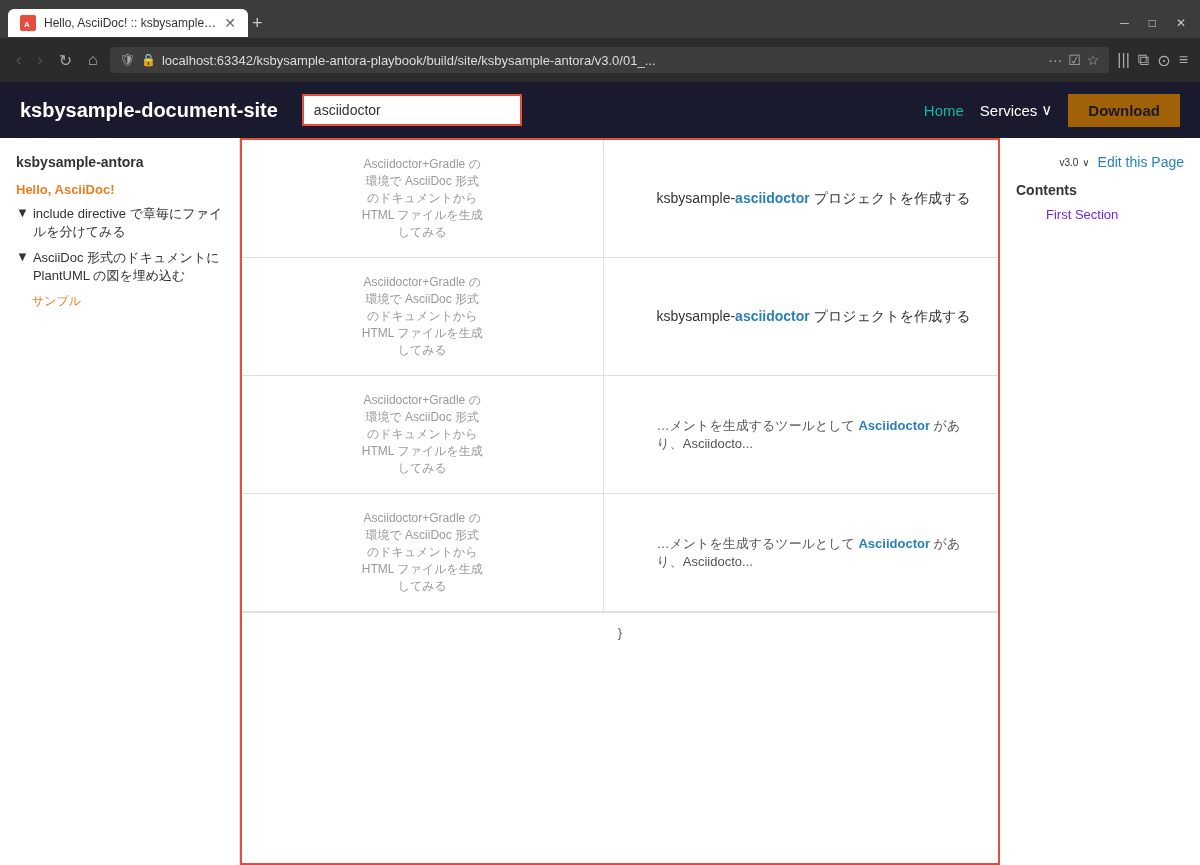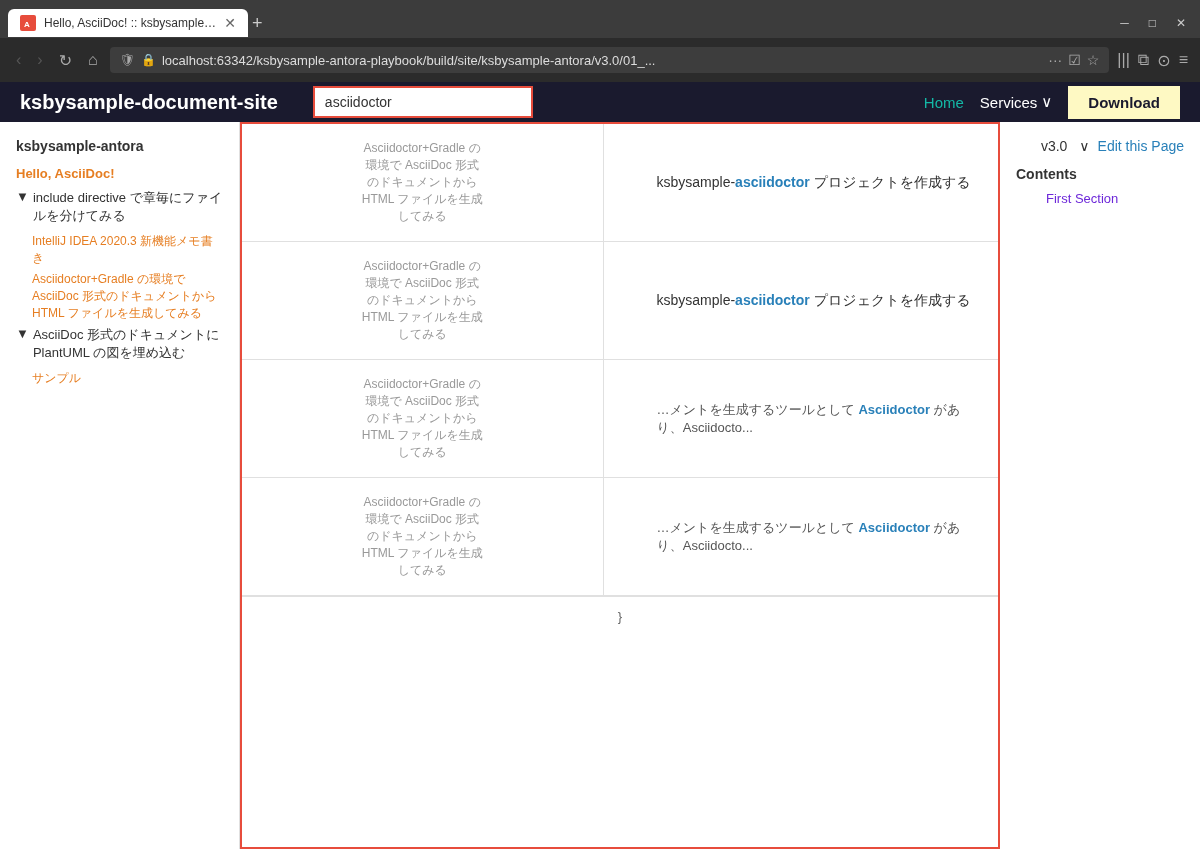--- a/index.html
+++ b/index.html
@@ -19,27 +19,27 @@
     .address-bar { background: #2b2b2b; padding: 6px 12px; display: flex; align-items: center; gap: 8px; height: 44px; }
     .nav-btn { color: #aaa; font-size: 16px; cursor: pointer; padding: 2px 4px; }
     .nav-btn.disabled { color: #555; }
     .url-container { flex: 1; background: #3d3d3d; border-radius: 4px; padding: 5px 10px; display: flex; align-items: center; gap: 6px; }
     .url-shield { color: #aaa; font-size: 12px; }
     .url-text { color: #ddd; font-size: 13px; flex: 1; overflow: hidden; text-overflow: ellipsis; white-space: nowrap; }
     .url-actions { display: flex; gap: 6px; color: #aaa; font-size: 14px; }
     .toolbar-icons { display: flex; gap: 8px; align-items: center; color: #aaa; font-size: 16px; }
 
     
-    .site-header { background: #1a1a2e; color: #fff; display: flex; align-items: center; padding: 0 20px; height: 40px; gap: 35px; }
+    .site-header { background: #1a1a2e; color: #fff; display: flex; align-items: center; padding: 0 20px; height: 56px; gap: 24px; }
     .site-title { font-size: 20px; font-weight: bold; color: #fff; flex: 0 0 auto; }
     .search-box { border: 2px solid #e74c3c; background: #fff; color: #333; padding: 6px 10px; font-size: 14px; width: 220px; outline: none; }
     .header-nav { display: flex; align-items: center; gap: 16px; margin-left: auto; }
     .nav-link { color: #14b8a6; text-decoration: none; font-size: 15px; cursor: pointer; }
     .services-btn { display: flex; align-items: center; gap: 4px; color: #fff; font-size: 15px; cursor: pointer; }
-    .download-btn { background: #fef9c3; color: #1a1a2e; padding: 8px 20px; font-size: 15px; font-weight: bold; cursor: pointer; border: none; }
+    .download-btn { background: #a16207; color: #1a1a2e; padding: 8px 20px; font-size: 15px; font-weight: bold; cursor: pointer; border: none; }
 
     
     .main-layout { display: flex; height: calc(865px - 38px - 44px - 56px); overflow: hidden; }
 
     
     .sidebar { width: 240px; background: #fff; border-right: 1px solid #e0e0e0; padding: 16px; overflow-y: auto; flex-shrink: 0; }
     .sidebar-component { font-size: 14px; font-weight: bold; color: #333; margin-bottom: 12px; }
     .sidebar-item { font-size: 13px; margin-bottom: 8px; cursor: pointer; }
     .sidebar-item.active { color: #e67e22; font-weight: bold; }
     .sidebar-item.link { color: #e67e22; text-decoration: none; }
@@ -58,21 +58,21 @@
     .result-content { padding: 16px 20px; display: flex; align-items: center; }
     .result-title { font-size: 14px; color: #333; }
     .result-title .highlight { color: #2980b9; font-weight: bold; }
     .result-snippet { font-size: 13px; color: #555; }
     .result-snippet .highlight { color: #2980b9; font-weight: bold; }
     .search-footer { padding: 12px; text-align: center; color: #666; font-size: 13px; border-top: 1px solid #e0e0e0; }
 
     
     .right-sidebar { width: 200px; padding: 16px; flex-shrink: 0; }
     .version-row { display: flex; align-items: center; gap: 8px; margin-bottom: 12px; justify-content: flex-end; }
-    .version-selector { display: flex; align-items: center; gap: 12px; cursor: pointer; font-size: 14px; color: #333; }
+    .version-selector { display: flex; align-items: center; gap: 4px; cursor: pointer; font-size: 10px; color: #333; }
     .edit-link { color: #2980b9; font-size: 14px; text-decoration: none; cursor: pointer; }
     .contents-title { font-size: 14px; font-weight: bold; color: #333; margin-bottom: 8px; }
     .contents-item { font-size: 13px; color: #6d28d9; text-decoration: none; cursor: pointer; margin-left: 30px; }
   </style>
 </head>
 <body>
 
 <div class="browser-chrome">
 
   <div class="tab-bar">
@@ -135,24 +135,20 @@
 
   <aside class="sidebar">
     <div class="sidebar-component">ksbysample-antora</div>
     <div class="sidebar-item active link">Hello, AsciiDoc!</div>
     <div class="sidebar-section">
       <div class="sidebar-section-title">
         <span>▼</span>
         <span>include directive で章毎にファイルを分けてみる</span>
       </div>
     </div>
-    <div class="sidebar-sub">
-      <a class="sidebar-sub-item">IntelliJ IDEA 2020.3 新機能メモ書き</a>
-      <a class="sidebar-sub-item">Asciidoctor+Gradle の環境で AsciiDoc 形式のドキュメントから HTML ファイルを生成してみる</a>
-    </div>
     <div class="sidebar-section">
       <div class="sidebar-section-title">
         <span>▼</span>
         <span>AsciiDoc 形式のドキュメントに PlantUML の図を埋め込む</span>
       </div>
     </div>
     <div class="sidebar-sub">
       <a class="sidebar-sub-item">サンプル</a>
     </div>
   </aside>

